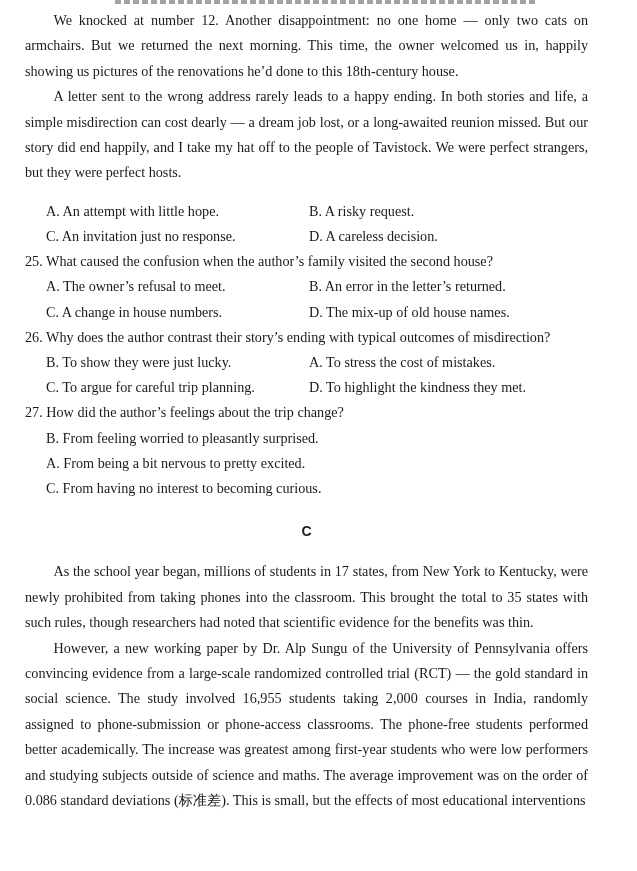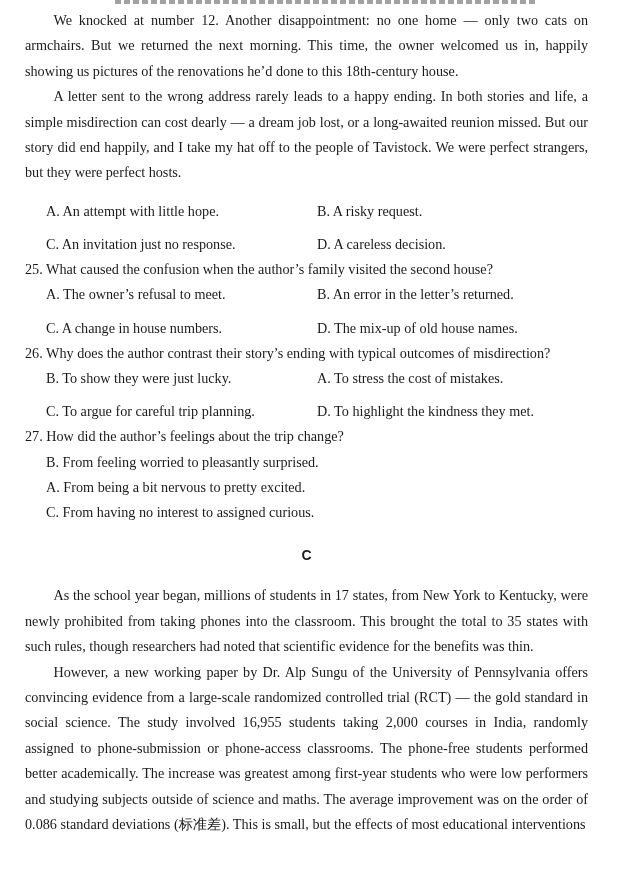--- a/index.html
+++ b/index.html
@@ -42,21 +42,20 @@
     }
     .q-stem {
       margin: 0;
       line-height: 25.2px;
     }
     .opts-grid {
       display: grid;
       grid-template-columns: 263px 260px;
       padding-left: 21px;
       line-height: 25.2px;
-      gap: 8px;
     }
     .opts-list {
       padding-left: 21px;
       line-height: 25.2px;
     }
     .section-title {
       text-align: center;
       font-weight: bold;
       font-family: "Liberation Sans", "DejaVu Sans", sans-serif;
       font-size: 14px;
@@ -117,21 +116,21 @@
     </div>
 
     <div class="question">
       <div class="q-stem">
         <span>27.</span>
         <span>How did the author’s feelings about the trip change?</span>
       </div>
       <div class="opts-list">
         <div>B. From feeling worried to pleasantly surprised.</div>
         <div>A. From being a bit nervous to pretty excited.</div>
-        <div>C. From having no interest to assigned curious.</div>
+        <div>C. From having no interest to becoming curious.</div>
       </div>
     </div>
   </section>
 
   <section>
     <div class="section-title">C</div>
     <p class="para">As the school year began, millions of students in 17 states, from New York to Kentucky, were newly prohibited from taking phones into the classroom. This brought the total to 35 states with such rules, though researchers had noted that scientific evidence for the benefits was thin.</p>
     <p class="para">However, a new working paper by Dr. Alp Sungu of the University of Pennsylvania offers convincing evidence from a large-scale randomized controlled trial (RCT) — the gold standard in social science. The study involved 16,955 students taking 2,000 courses in India, randomly assigned to phone-submission or phone-access classrooms. The phone-free students performed better academically. The increase was greatest among first-year students who were low performers and studying subjects outside of science and maths. The average improvement was on the order of 0.086 standard deviations (标准差). This is small, but the effects of most educational interventions</p>
   </section>
 

